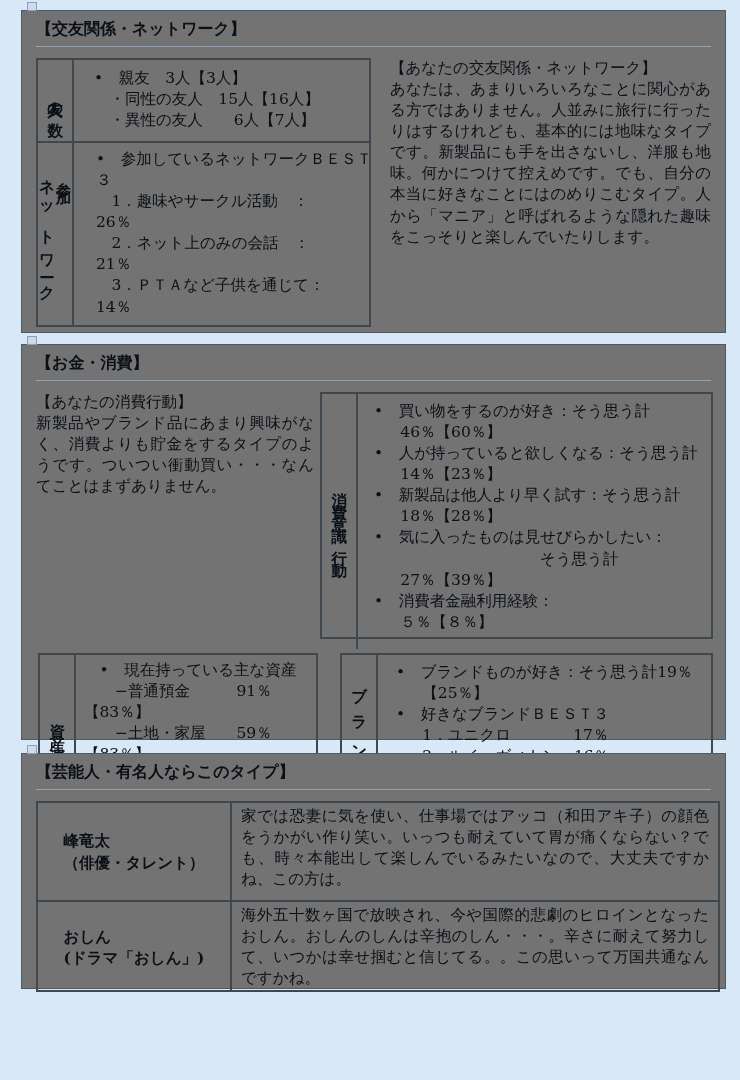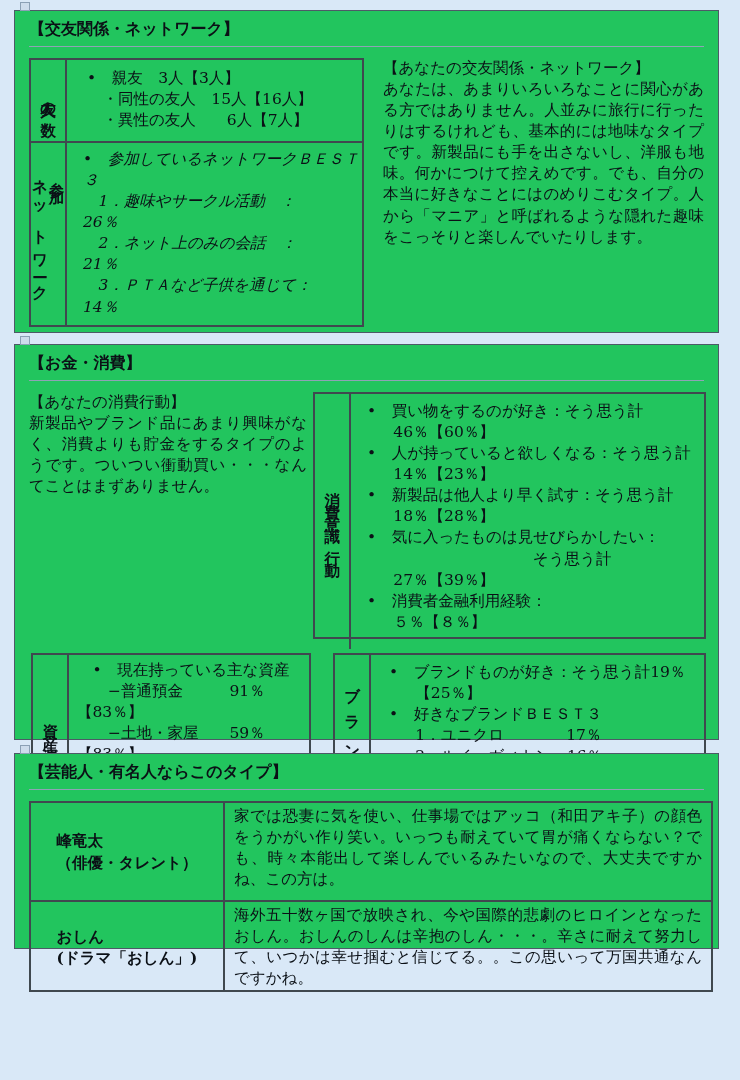--- a/index.html
+++ b/index.html
@@ -4,31 +4,31 @@
 <style>
   html,body{margin:0;padding:0;}
   body{
     width:740px;height:1080px;overflow:hidden;
     background:#d9e8f7;color:#0b1016;
     font-family:"DejaVu Serif","Liberation Serif",serif;
     font-size:15.5px;line-height:1.36;
   }
   .section{
     position:relative;box-sizing:border-box;
-    margin-left:14px;width:705px;
-    border:1px solid #4d5a67;background:#22c55e;
+    margin-left:21px;width:705px;
+    border:1px solid #4d5a67;background:#737373;
     padding:7px 14px 6px 14px;
   }
   .section::before{ 
     content:"";position:absolute;left:5px;top:-9px;width:10px;height:9px;
     background:#cddcec;border:1px solid #8ba0b5;box-sizing:border-box;
   }
   #sec1{margin-top:10px;height:323px;}
   #sec2{margin-top:11px;height:396px;}
-  #sec3{margin-top:13px;height:196px;}
+  #sec3{margin-top:13px;height:236px;}
   .sec-title{font-weight:bold;font-size:16px;line-height:22px;}
   hr.sec-rule{border:none;border-top:1px solid #8fa3b6;margin:6px 0 0 0;height:0;}
 
   .tbl{border:2px solid #40484f;box-sizing:border-box;display:flex;flex-direction:column;}
   .trow{display:flex;box-sizing:border-box;}
   .trow + .trow{border-top:2px solid #40484f;}
   .grow{flex:1;}
   .vcell{flex:none;width:34px;border-right:2px solid #40484f;display:flex;align-items:center;justify-content:center;}
   .vlabel{
     writing-mode:vertical-rl;text-orientation:upright;
@@ -38,21 +38,21 @@
   .vlabel.ls7{letter-spacing:7px;}
   .ccell{flex:1;box-sizing:border-box;}
   .pre{white-space:pre;}
   .bullet{padding-left:1.7em;text-indent:-1.7em;white-space:pre;}
 
   
   .sec1-body{display:flex;margin-top:11px;}
   .friends-tbl{width:335px;height:269px;flex:none;}
   .friends-row{height:81px;flex:none;}
   .friends-content{padding:8px 2px 0 20px;}
-  .participation-content{padding:6px 2px 0 16px;font-style:italic;}
+  .participation-content{padding:6px 2px 0 22px;}
   .analysis{margin-left:19px;width:352px;text-align:justify;}
 
   
   .money-grid{display:grid;grid-template-columns:284px 1fr;row-gap:14px;margin-top:11px;}
   .behavior{width:278px;text-align:justify;}
   .attitude-tbl{width:100%;height:247px;}
   .attitude-content{padding:7px 2px 16px 16px;}
   .assets-tbl{width:280px;height:163px;margin-left:2px;}
   .assets-content{padding:5px 4px 0 8px;}
   .brand-tbl{margin-left:20px;width:373px;height:163px;}

